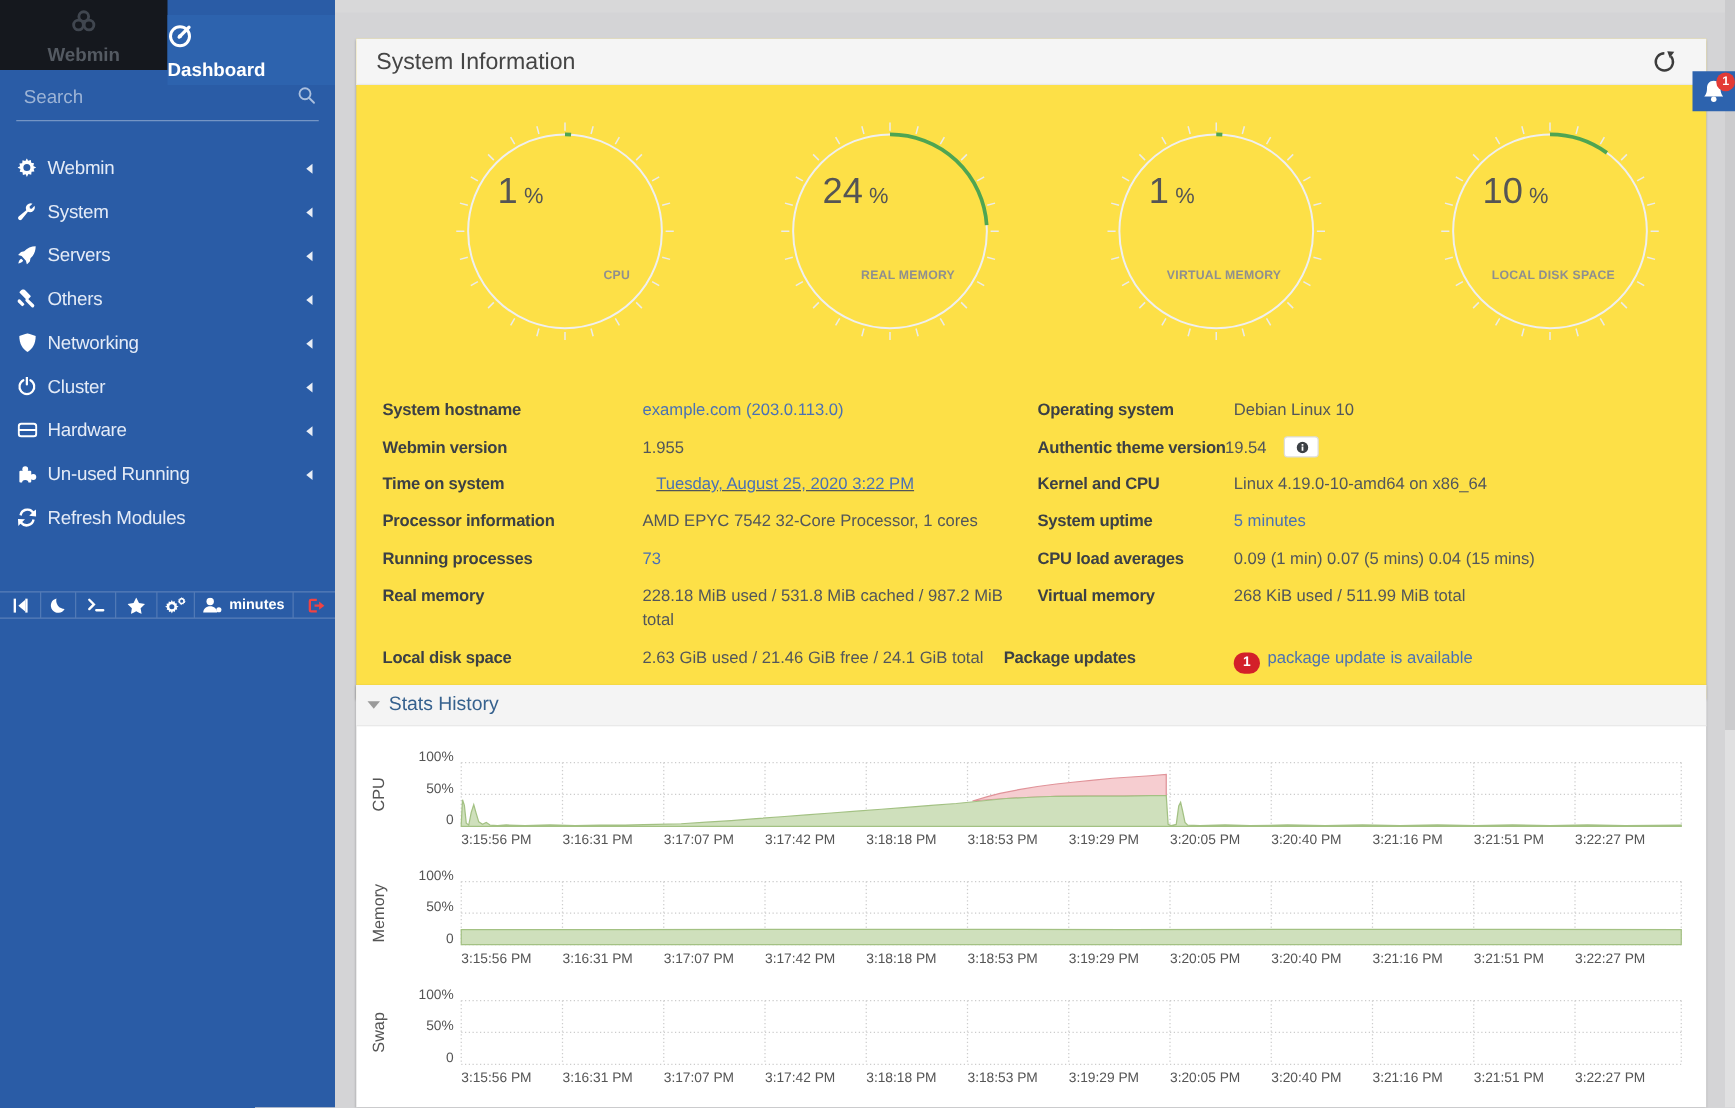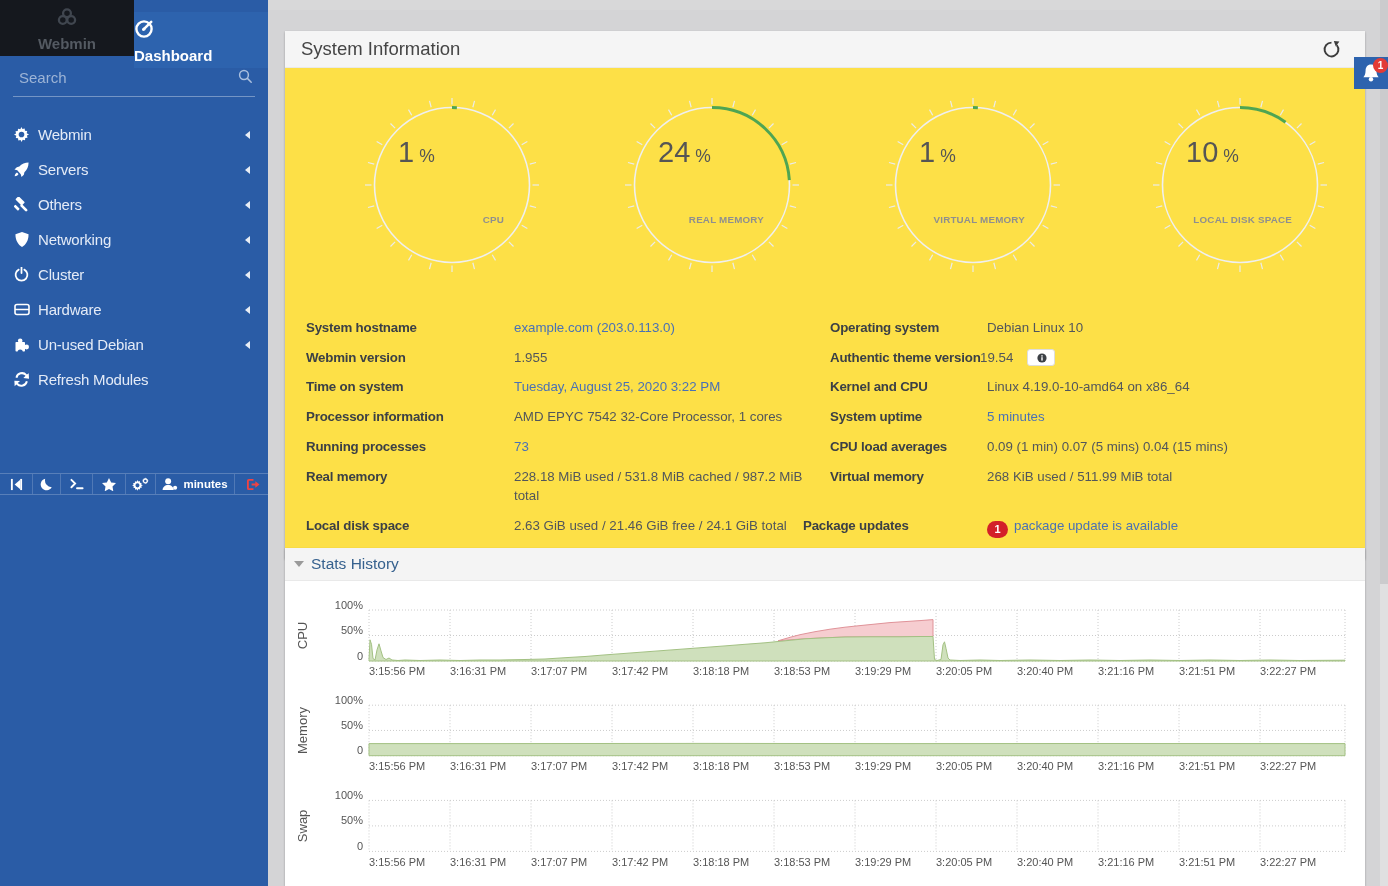--- a/index.html
+++ b/index.html
@@ -198,21 +198,21 @@
     <div id="tablewrap">
         <div class="cell-label" style="left: 21px; top: 287px; line-height: 19.5px;">System hostname</div>
         <div class="cell-val" style="left: 229px; top: 287px; line-height: 19.5px; text-align: center;"><a class="lnk">example.com (203.0.113.0)</a></div>
         <div class="cell-label" style="left: 545px; top: 287px; line-height: 19.5px;">Operating system</div>
         <div class="cell-val" style="left: 702px; top: 287px; line-height: 19.5px;">Debian Linux 10</div>
         <div class="cell-label" style="left: 21px; top: 316.5px; line-height: 19.5px;">Webmin version</div>
         <div class="cell-val" style="left: 229px; top: 316.5px; line-height: 19.5px;">1.955</div>
         <div class="cell-label" style="left: 545px; top: 316.5px; line-height: 19.5px;">Authentic theme version</div>
         <div class="cell-val" style="left: 695px; top: 316.5px; line-height: 19.5px;">19.54</div>
         <div class="cell-label" style="left: 21px; top: 346px; line-height: 19.5px;">Time on system</div>
-        <div class="cell-val" style="left: 229px; top: 346px; line-height: 19.5px;"><a class="lnk">Tuesday, August 25, 2020 3:22 PM</a></div>
+        <div class="cell-val" style="left: 240px; top: 346px; line-height: 19.5px; text-decoration: underline;"><a class="lnk">Tuesday, August 25, 2020 3:22 PM</a></div>
         <div class="cell-label" style="left: 545px; top: 346px; line-height: 19.5px;">Kernel and CPU</div>
         <div class="cell-val" style="left: 702px; top: 346px; line-height: 19.5px;">Linux 4.19.0-10-amd64 on x86_64</div>
         <div class="cell-label" style="left: 21px; top: 376px; line-height: 19.5px;">Processor information</div>
         <div class="cell-val" style="left: 229px; top: 376px; line-height: 19.5px;">AMD EPYC 7542 32-Core Processor, 1 cores</div>
         <div class="cell-label" style="left: 545px; top: 376px; line-height: 19.5px;">System uptime</div>
         <div class="cell-val" style="left: 702px; top: 376px; line-height: 19.5px;"><a class="lnk">5 minutes</a></div>
         <div class="cell-label" style="left: 21px; top: 405.5px; line-height: 19.5px;">Running processes</div>
         <div class="cell-val" style="left: 229px; top: 405.5px; line-height: 19.5px;"><a class="lnk">73</a></div>
         <div class="cell-label" style="left: 545px; top: 405.5px; line-height: 19.5px;">CPU load averages</div>
         <div class="cell-val" style="left: 702px; top: 405.5px; line-height: 19.5px;">0.09 (1 min) 0.07 (5 mins) 0.04 (15 mins)</div>
@@ -371,20 +371,27 @@
     <ul id="menu">
         <li>
           <span class="mi"><svg width="15" height="15" viewBox="0 0 16 16">
               <path fill="#fff" d="M8 0l1 2.2 2.4-.6.3 2.4 2.4.3-.6 2.4L16 8l-2.2 1 .6 2.4-2.4.3-.3 2.4-2.4-.6L8 16l-1-2.2-2.4.6-.3-2.4-2.4-.3.6-2.4L0 8l2.2-1-.6-2.4 2.4-.3.3-2.4 2.4.6zM8 5a3 3 0 100 6 3 3 0 000-6z"></path>
             </svg></span>
           <span class="mt">Webmin</span>
           <span class="caret"></span>
         </li>
         <li>
           <span class="mi"><svg width="15" height="15" viewBox="0 0 16 16">
+              <path fill="#fff" d="M14.5 3.2a4.2 4.2 0 01-5.6 5.3L3.6 15a1.8 1.8 0 01-2.6-2.6l6.5-5.3a4.2 4.2 0 015.3-5.6L10.3 4l.3 1.6 1.6.3 2.3-2.7z"></path>
+            </svg></span>
+          <span class="mt">System</span>
+          <span class="caret"></span>
+        </li>
+        <li>
+          <span class="mi"><svg width="15" height="15" viewBox="0 0 16 16">
               <path fill="#fff" d="M15.5.5c-3.5 0-7.5 1.5-9.8 4.4L3 5.5.5 8l3 .8L7.2 13l.8 3 2.5-2.5.6-2.7c2.9-2.3 4.4-6.3 4.4-9.8zM3.2 11.2c-1 .3-2.2 1.8-2.5 4.1 2.3-.3 3.8-1.5 4.1-2.5z"></path>
             </svg></span>
           <span class="mt">Servers</span>
           <span class="caret"></span>
         </li>
         <li>
           <span class="mi"><svg width="16" height="15" viewBox="0 0 16 15">
               <g fill="#fff">
                 <rect x="1.6" y="1.6" width="9" height="4.6" rx="0.9" transform="rotate(45 6.1 3.9)"></rect>
                 <rect x="6.2" y="7.6" width="9" height="2.7" rx="1.3" transform="rotate(45 8 8.9)"></rect>
@@ -419,21 +426,21 @@
         </li>
         <li>
           <span class="mi"><svg width="16" height="15" viewBox="0 0 16 15">
               <g fill="#fff">
                 <rect x="1.5" y="5" width="9.5" height="9.5" rx="0.8"></rect>
                 <circle cx="6.2" cy="3.8" r="2.3"></circle>
                 <circle cx="12.6" cy="10" r="2.4"></circle>
               </g>
               <circle cx="6.2" cy="15" r="2.6" fill="#2a5ca6"></circle>
             </svg></span>
-          <span class="mt">Un-used Debian</span>
+          <span class="mt">Un-used Running</span>
           <span class="caret"></span>
         </li>
         <li>
           <span class="mi"><svg width="15" height="15" viewBox="0 0 16 16">
               <path fill="#fff" d="M13.8 2.6A7 7 0 001.6 5.9l2 .5a5 5 0 018.7-2.3L10 6.4l6 .8-.3-6zM.4 9.3l.3 6 1.8-2A7 7 0 0014.7 10l-2-.5a5 5 0 01-8.7 2.3l2.4-2.3z"></path>
             </svg></span>
           <span class="mt">Refresh Modules</span>
         </li>
       </ul>
     <div id="botbar">

